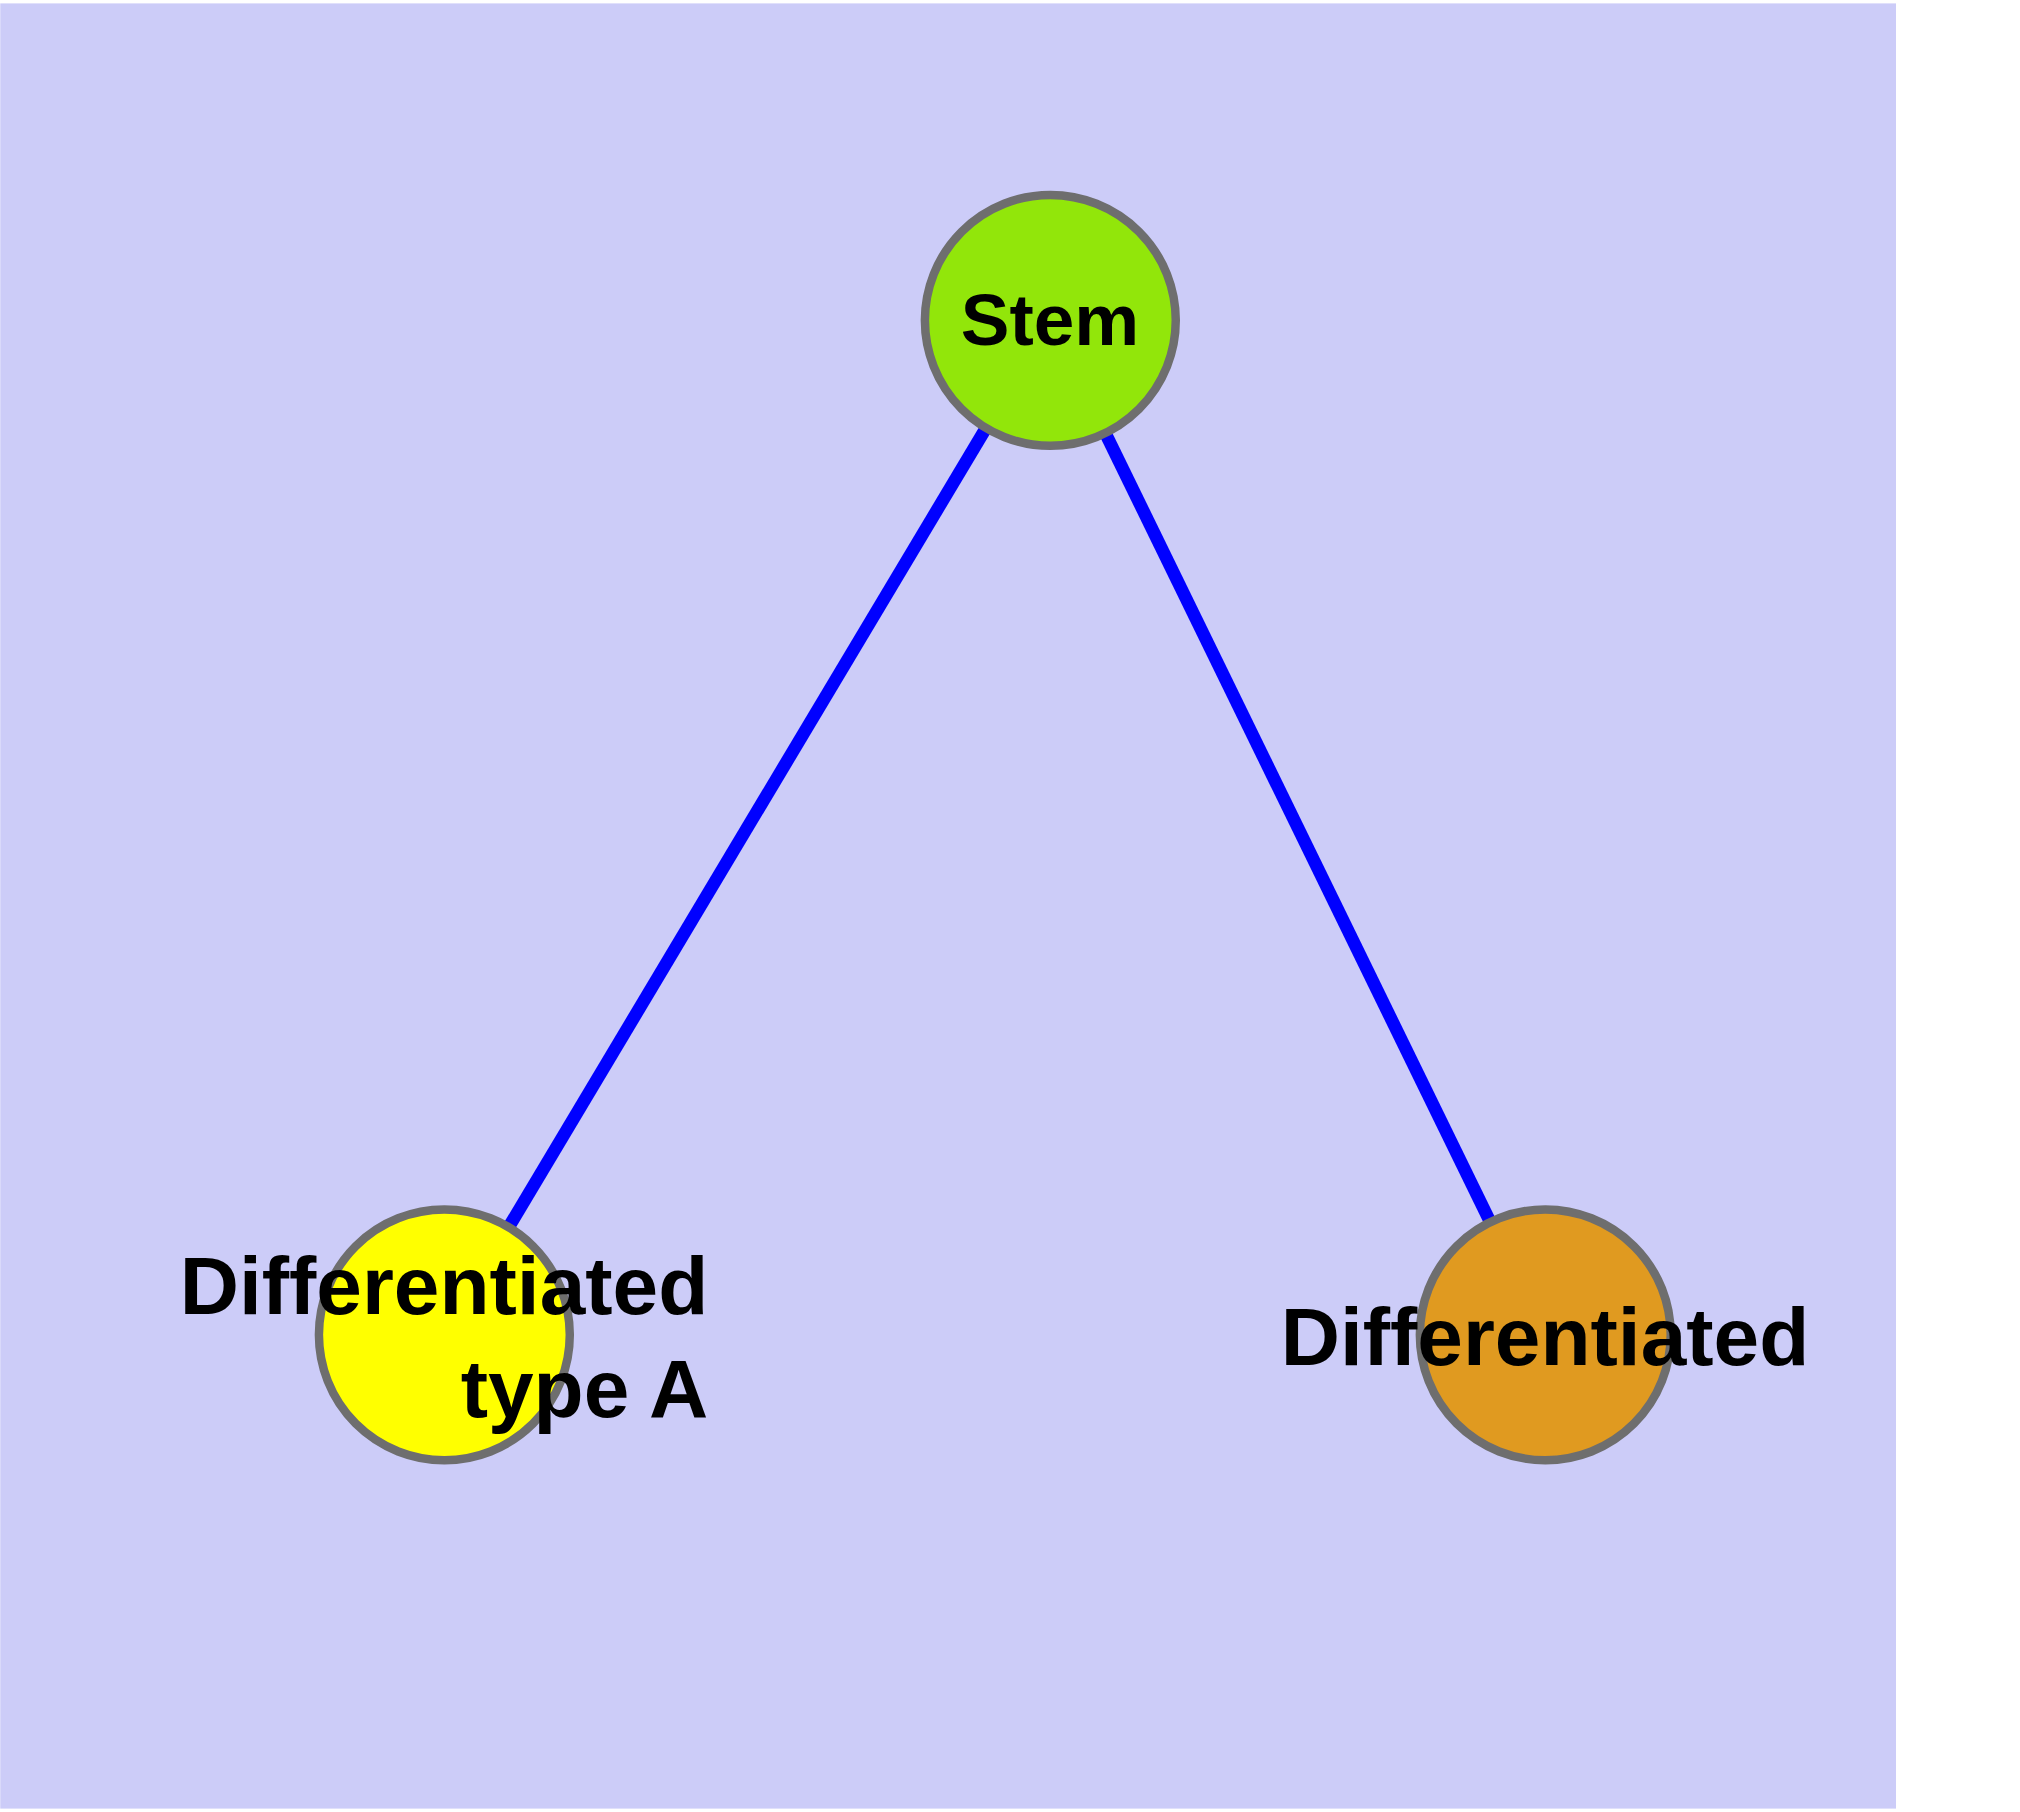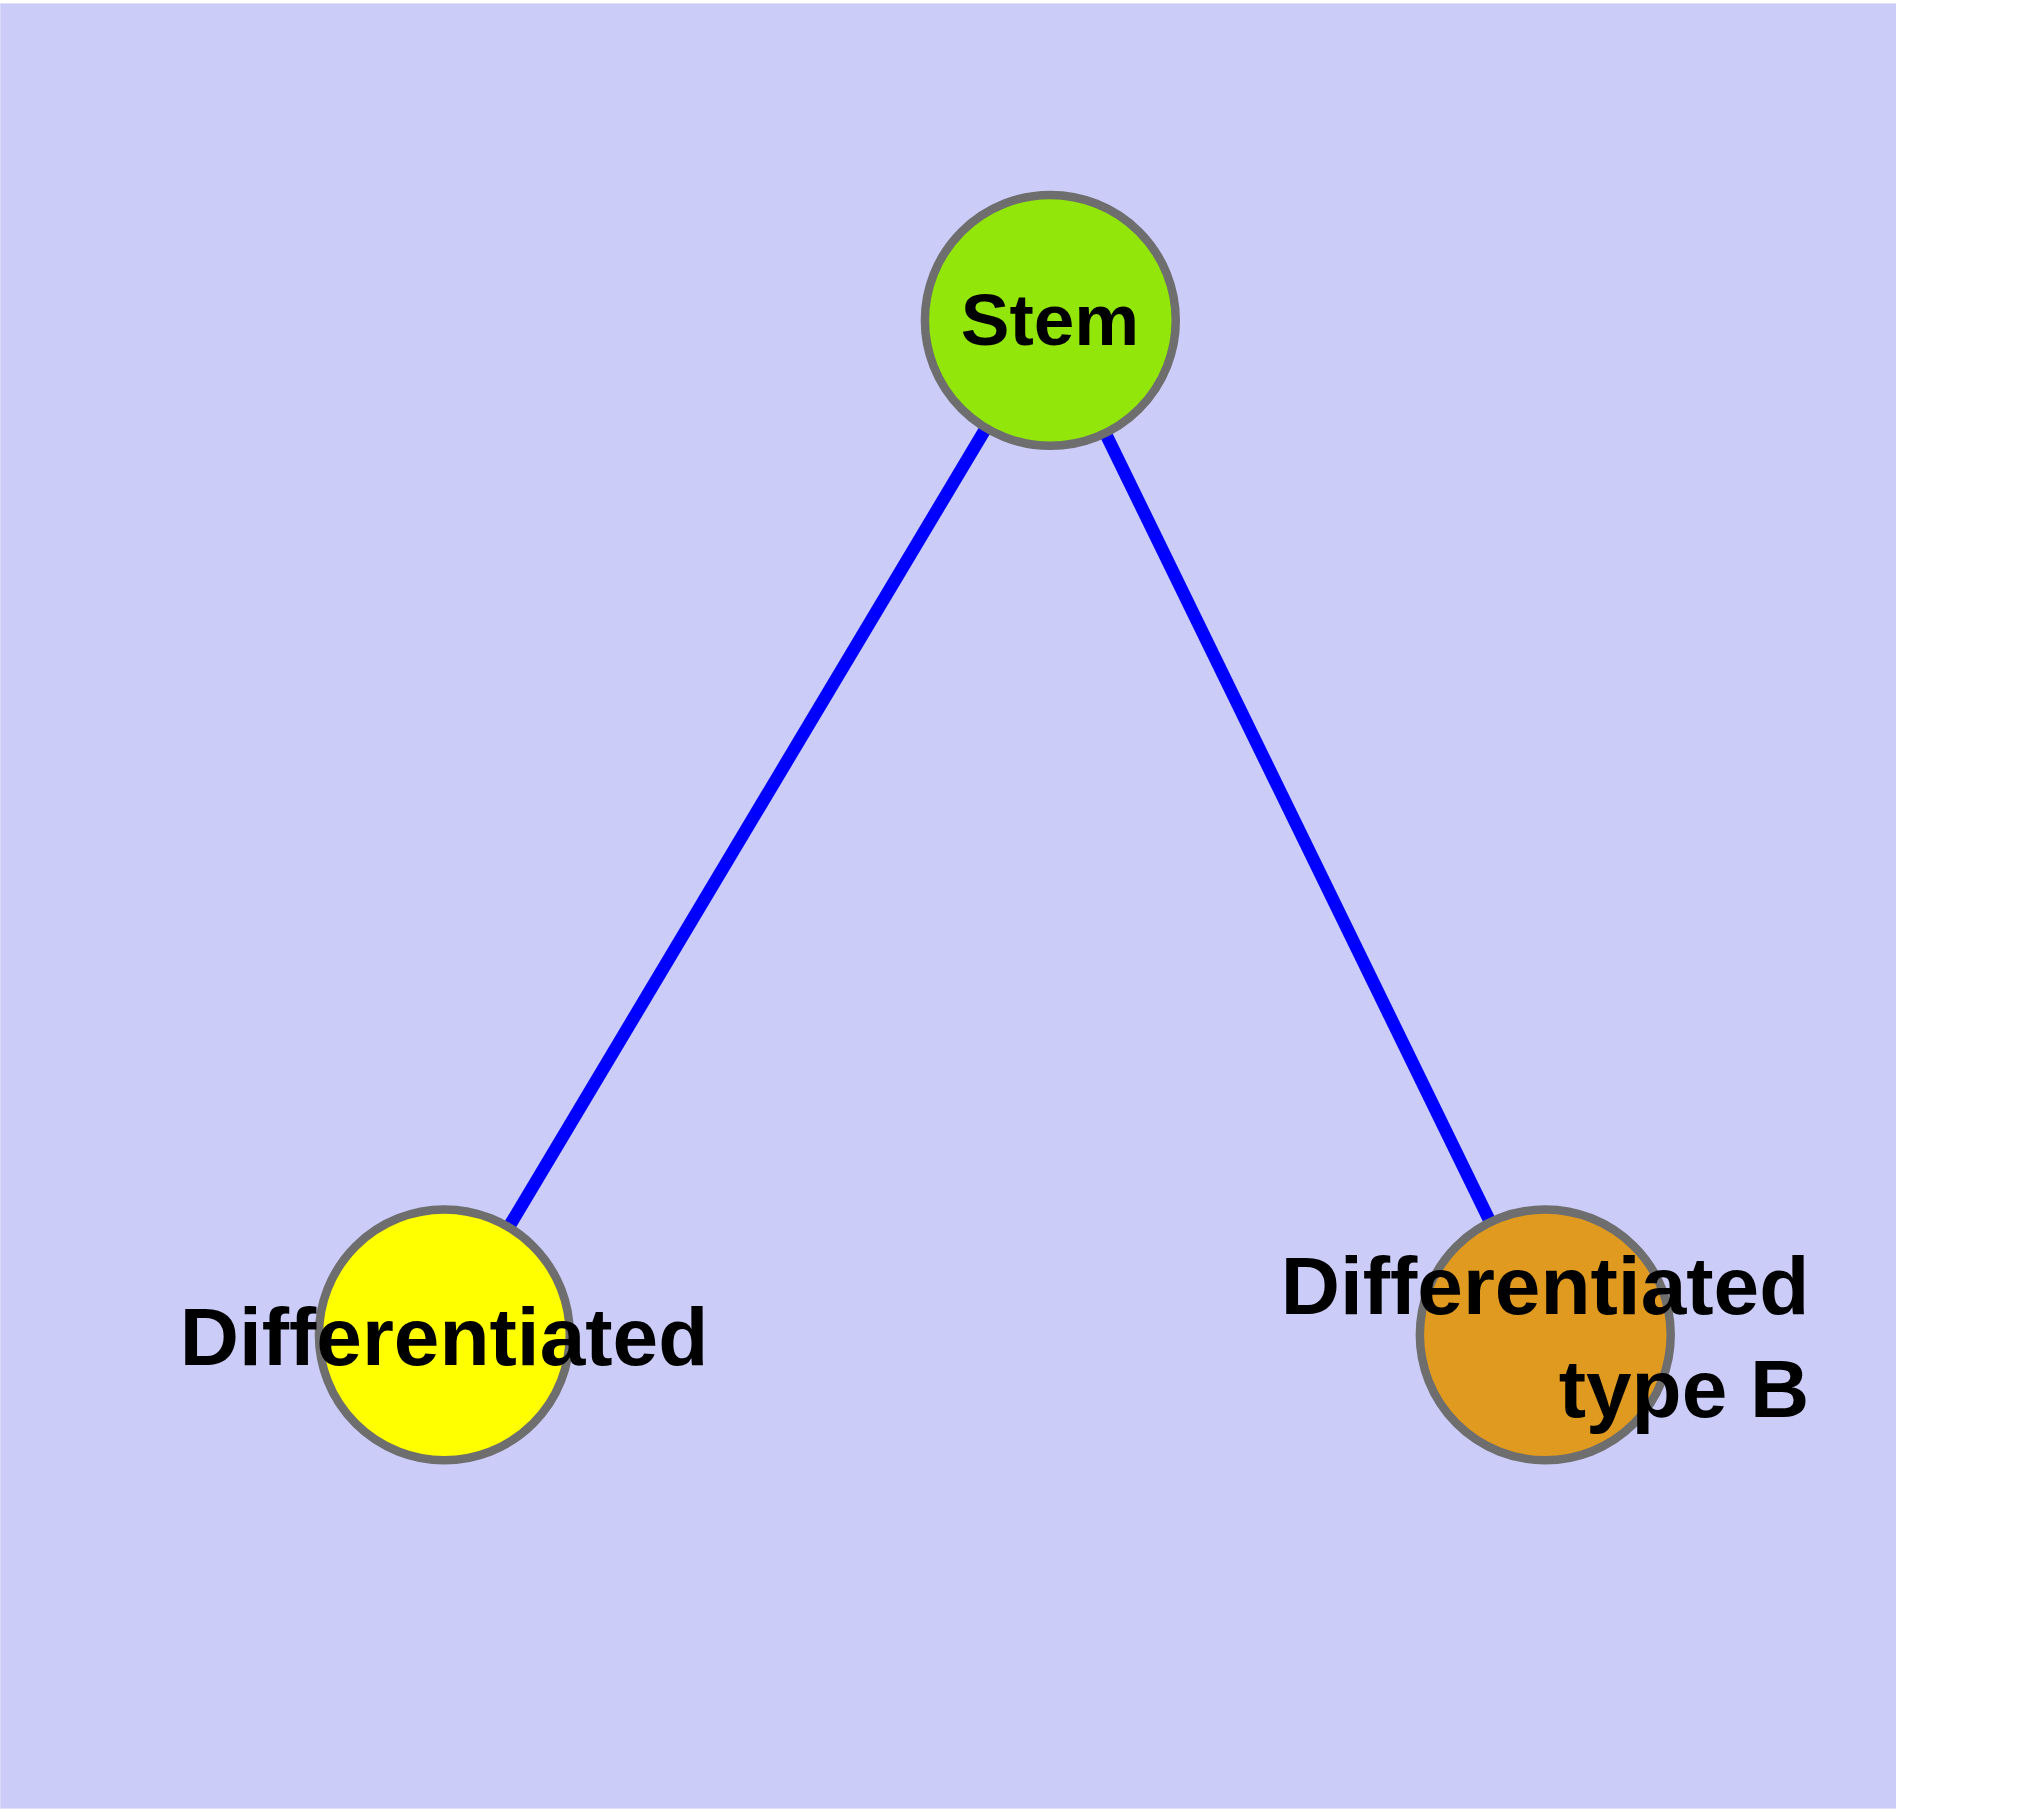--- a/index.html
+++ b/index.html
@@ -73,21 +73,21 @@
 
     <circle class="node-circle" cx="1239" cy="378" r="148" fill="#92E60A"></circle>
     <circle class="node-circle" cx="524" cy="1575" r="148" fill="#FFFF00"></circle>
     <circle class="node-circle" cx="1823" cy="1575" r="148" fill="#E09A20"></circle>
   </svg>
 
   <div class="node-label stem-label">Stem</div>
 
   <div class="node-label type-a-label">
     <span class="label-line">Differentiated</span>
+    <span class="label-line">type A</span>
   </div>
 
   <div class="node-label type-b-label">
     <span class="label-line">Differentiated</span>
-    <span class="label-line">type B</span>
   </div>
 
 </div>
 
 
 </body></html>

